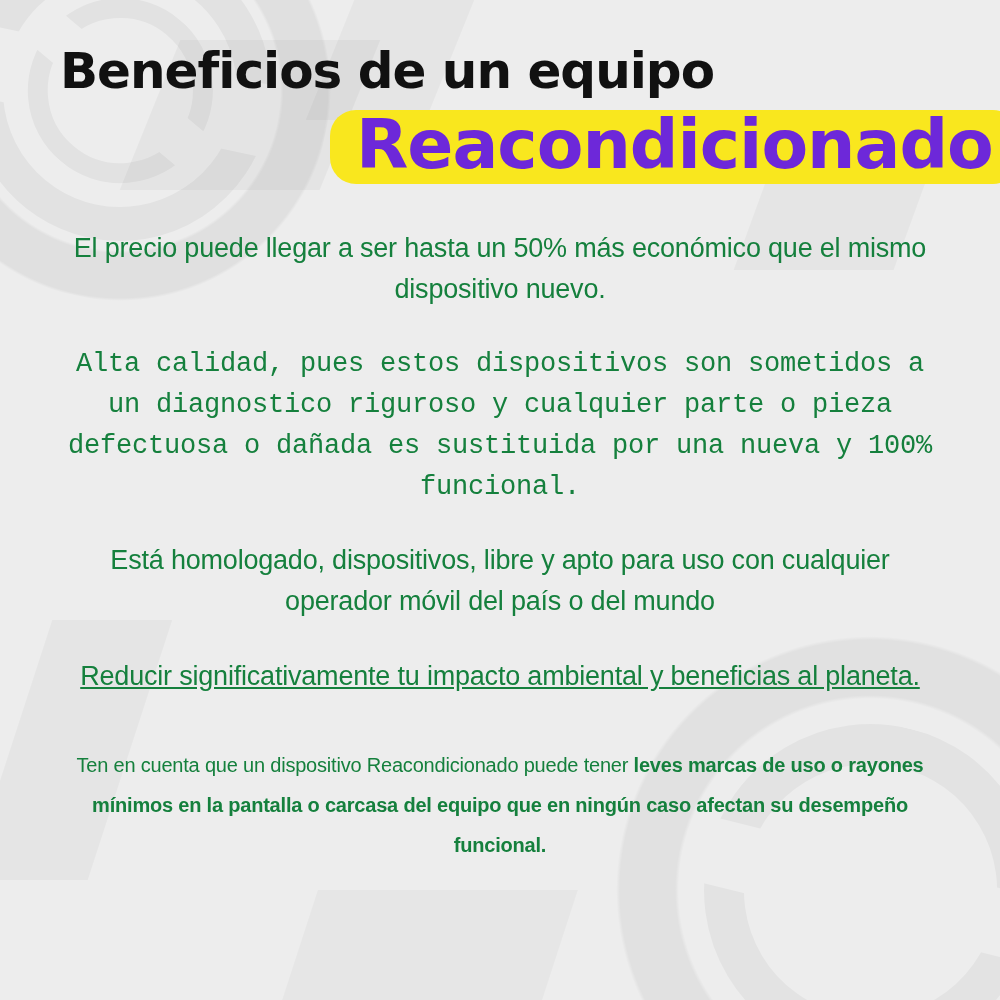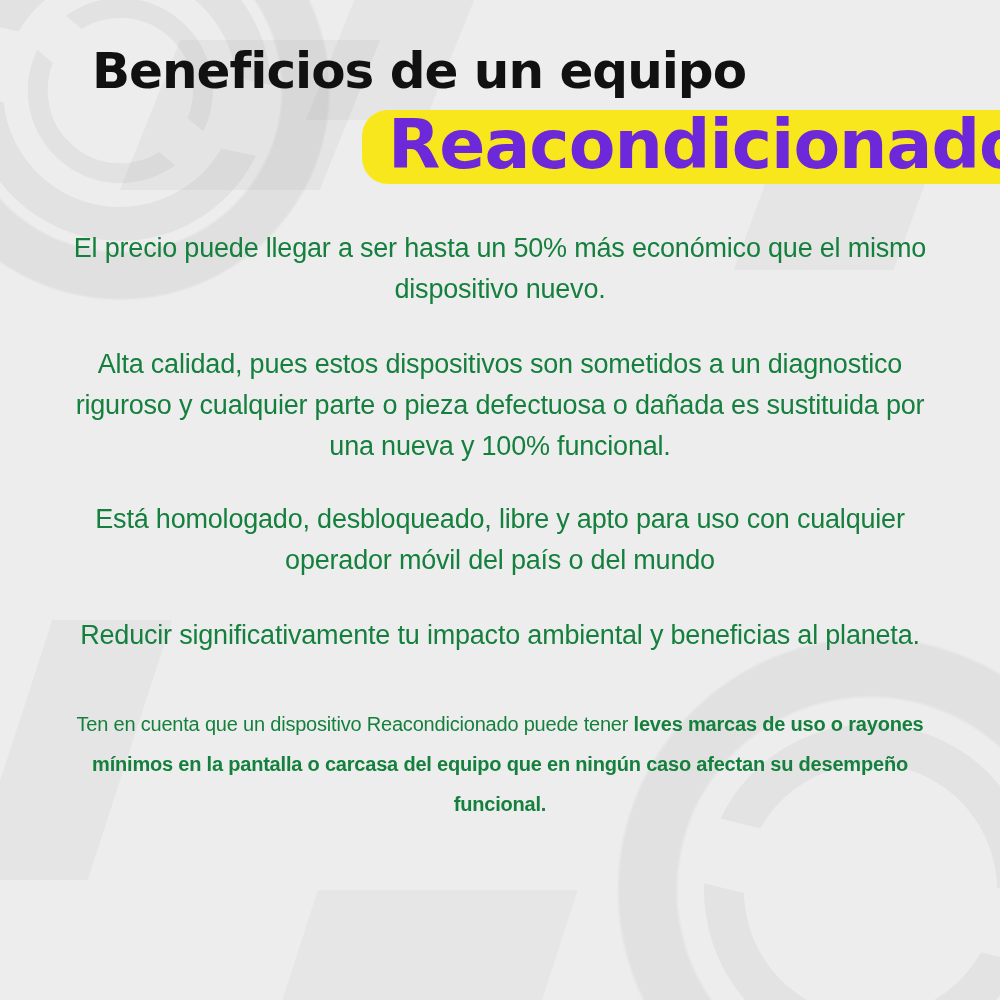--- a/index.html
+++ b/index.html
@@ -109,21 +109,20 @@
     transform: skewX(-18deg);
   }
 
   
   .header {
     position: absolute;
     top: 42px;
     left: 0;
     width: 833px;
     z-index: 3;
-    padding-left: 32px;
   }
   .title-line-1 {
     margin: 0;
     padding: 0 0 0 60px;
     font-size: 50px;
     line-height: 58px;
     font-weight: 700;
     letter-spacing: -1px;
     color: #111111;
     font-family: "DejaVu Sans", sans-serif;
@@ -159,24 +158,24 @@
   }
   .benefit {
     margin: 0 auto 30px auto;
     width: 880px;
     font-size: 27px;
     line-height: 41px;
     font-weight: 400;
     letter-spacing: -0.2px;
   }
   .benefit.b1 { margin-bottom: 34px; }
-  .benefit.b2 { margin-bottom: 32px; }
+  .benefit.b2 { margin-bottom: 32px; font-family: Liberation Mono, monospace; }
   .benefit.b3 { margin-bottom: 34px; }
   .benefit.b4 { margin-bottom: 34px; }
-  .benefit.b5 { margin-bottom: 48px; }
+  .benefit.b5 { margin-bottom: 48px; text-decoration: underline; }
   .note {
     margin: 0 auto;
     width: 880px;
     font-size: 20px;
     line-height: 40px;
     letter-spacing: -0.2px;
   }
   .note b {
     font-weight: 700;
   }
@@ -197,19 +196,19 @@
   <div class="header">
     <h1 class="title-line-1">Beneficios de un equipo</h1>
     <div class="title-line-2-wrap">
       <h1 class="title-line-2">Reacondicionado</h1>
     </div>
   </div>
 
   <div class="content">
     <p class="benefit b1">El precio puede llegar a ser hasta un 50% más económico que el mismo dispositivo nuevo.</p>
     <p class="benefit b2">Alta calidad, pues estos dispositivos son sometidos a un diagnostico riguroso y cualquier parte o pieza defectuosa o dañada es sustituida por una nueva y 100% funcional.</p>
-    <p class="benefit b3">Está homologado, desbloqueado, libre y apto para uso con cualquier operador móvil del país o del mundo</p>
+    <p class="benefit b3">Está homologado, dispositivos, libre y apto para uso con cualquier operador móvil del país o del mundo</p>
     <p class="benefit b5">Reducir significativamente tu impacto ambiental y beneficias al planeta.</p>
 
     <p class="note"><span>Ten en cuenta que un dispositivo Reacondicionado puede tener </span><b>leves marcas de uso o rayones mínimos en la pantalla o carcasa del equipo que en ningún caso afectan su desempeño funcional.</b></p>
   </div>
 
 </div>
 
 </body></html>

